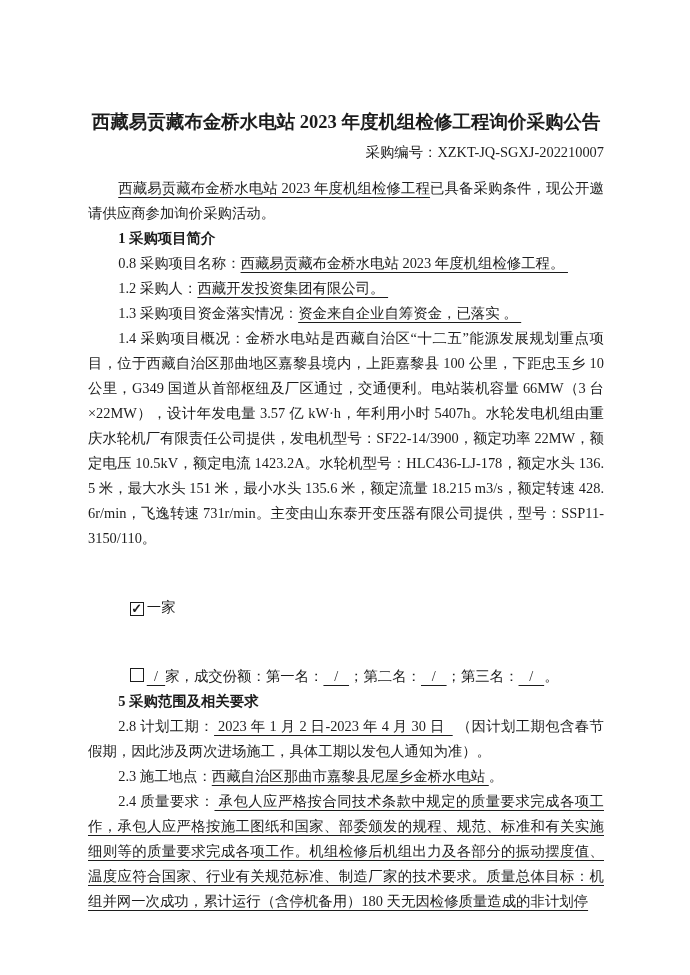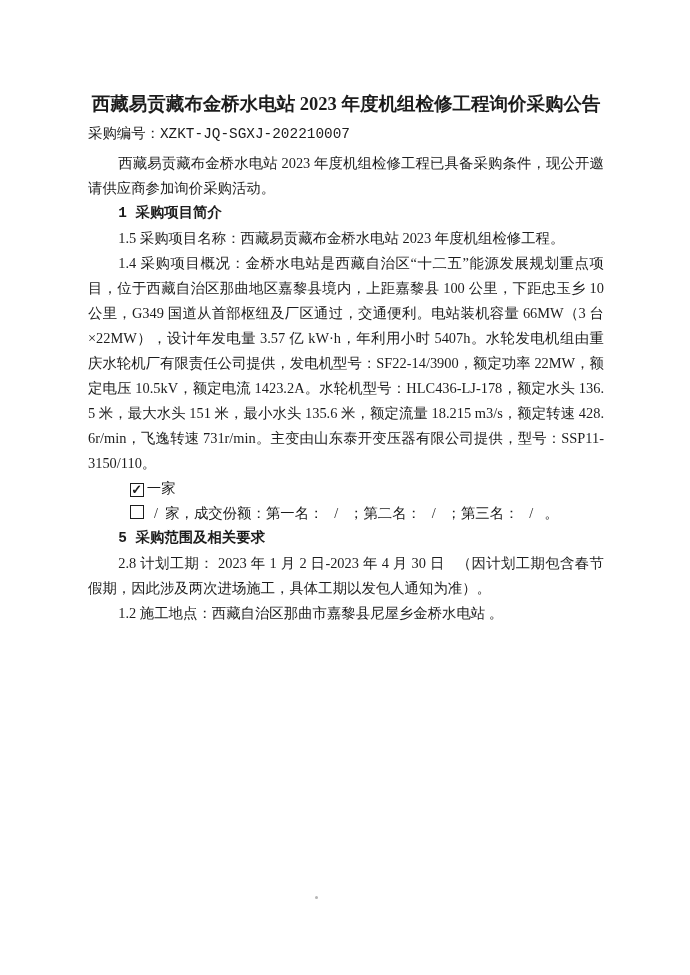--- a/index.html
+++ b/index.html
@@ -8,51 +8,51 @@
     width: 690px;
     height: 975px;
     background: #ffffff;
     overflow: hidden;
     font-family: "Liberation Serif", "DejaVu Serif", serif;
     color: #1c1c1c;
   }
   .doc-body {
     position: absolute;
     left: 88px;
-    top: 90px;
+    top: 108px;
     width: 516px;
   }
   .doc-body p {
     margin: 0;
     font-size: 14.4px;
     line-height: 25px;
     text-align: justify;
     text-indent: 2.1em;
     word-break: break-all;
   }
   p.title {
     font-weight: bold;
     font-size: 18.5px;
     line-height: 28px;
     text-align: center;
     text-indent: 0;
     margin-bottom: 5px;
     word-break: keep-all;
   }
   p.subtitle {
-    text-align: left;
+    text-align: right;
     text-indent: 0;
     line-height: 23px;
-    margin-bottom: 5px;
+    margin-bottom: 12px;
     word-break: keep-all;
-    font-family: Liberation Mono, monospace;
   }
-  p.heading { font-weight: bold; text-align: left; font-family: Liberation Mono, monospace; }
-  p.option  { text-indent: 2.9em; text-align: left; }
+  p.heading { font-weight: bold; text-align: left; }
+  p.option  { text-indent: 2.9em; text-align: left; margin-top: 44px; }
   span.u {
+    text-decoration: underline;
     text-decoration-thickness: 1px;
     text-underline-offset: 4px;
   }
   span.cb {
     display: inline-block;
     width: 12px;
     height: 12px;
     border: 1.5px solid #1c1c1c;
     margin-right: 3px;
     vertical-align: -1px;
@@ -75,22 +75,25 @@
 </style>
 </head>
 <body>
 
 <div class="page">
   <div class="doc-body">
       <p class="title"><span>西藏易贡藏布金桥水电站 2023 年度机组检修工程询价采购公告</span></p>
       <p class="subtitle"><span>采购编号：XZKT-JQ-SGXJ-202210007</span></p>
       <p class="para"><span class="u">西藏易贡藏布金桥水电站 2023 年度机组检修工程</span><span>已具备采购条件，现公开邀请供应商参加询价采购活动。</span></p>
       <p class="heading"><span>1 采购项目简介</span></p>
-      <p class="para"><span>1.5 采购项目名称：</span><span class="u">西藏易贡藏布金桥水电站 2023 年度机组检修工程。&nbsp;</span></p>
+      <p class="para"><span>0.8 采购项目名称：</span><span class="u">西藏易贡藏布金桥水电站 2023 年度机组检修工程。&nbsp;</span></p>
+      <p class="para"><span>1.2 采购人：</span><span class="u">西藏开发投资集团有限公司。&nbsp;</span></p>
+      <p class="para"><span>1.3 采购项目资金落实情况：</span><span class="u">资金来自企业自筹资金，已落实 。&nbsp;</span></p>
       <p class="para"><span>1.4 采购项目概况：金桥水电站是西藏自治区“十二五”能源发展规划重点项目，位于西藏自治区那曲地区嘉黎县境内，上距嘉黎县 100 公里，下距忠玉乡 10 公里，G349 国道从首部枢纽及厂区通过，交通便利。电站装机容量 66MW（3 台×22MW），设计年发电量 3.57 亿 kW·h，年利用小时 5407h。水轮发电机组由重庆水轮机厂有限责任公司提供，发电机型号：SF22-14/3900，额定功率 22MW，额定电压 10.5kV，额定电流 1423.2A。水轮机型号：HLC436-LJ-178，额定水头 136.5 米，最大水头 151 米，最小水头 135.6 米，额定流量 18.215 m3/s，额定转速 428.6r/min，飞逸转速 731r/min。主变由山东泰开变压器有限公司提供，型号：SSP11-3150/110。</span></p>
       <p class="option"><span class="cb checked">✓</span><span>一家</span></p>
       <p class="option"><span class="cb"></span><span class="u">&nbsp;&nbsp;/&nbsp;&nbsp;</span><span>家，成交份额：第一名：</span><span class="u">&nbsp;&nbsp;&nbsp;/&nbsp;&nbsp;&nbsp;</span><span>；第二名：</span><span class="u">&nbsp;&nbsp;&nbsp;/&nbsp;&nbsp;&nbsp;</span><span>；第三名：</span><span class="u">&nbsp;&nbsp;&nbsp;/&nbsp;&nbsp;&nbsp;</span><span>。</span></p>
       <p class="heading"><span>5 采购范围及相关要求</span></p>
       <p class="para"><span>2.8 计划工期：</span><span class="u">&nbsp;2023 年 1 月 2 日-2023 年 4 月 30 日&nbsp;&nbsp;</span><span>&nbsp;（因计划工期包含春节假期，因此涉及两次进场施工，具体工期以发包人通知为准）。</span></p>
-      <p class="para"><span>1.2 施工地点：</span><span class="u">西藏自治区那曲市嘉黎县尼屋乡金桥水电站&nbsp;</span><span>。</span></p>
+      <p class="para"><span>2.3 施工地点：</span><span class="u">西藏自治区那曲市嘉黎县尼屋乡金桥水电站&nbsp;</span><span>。</span></p>
+      <p class="para"><span>2.4 质量要求：</span><span class="u">&nbsp;承包人应严格按合同技术条款中规定的质量要求完成各项工作，承包人应严格按施工图纸和国家、部委颁发的规程、规范、标准和有关实施细则等的质量要求完成各项工作。机组检修后机组出力及各部分的振动摆度值、温度应符合国家、行业有关规范标准、制造厂家的技术要求。质量总体目标：机组并网一次成功，累计运行（含停机备用）180 天无因检修质量造成的非计划停</span></p>
     </div>
   <div class="artifact-dot"></div>
 </div>
 
 </body></html>

